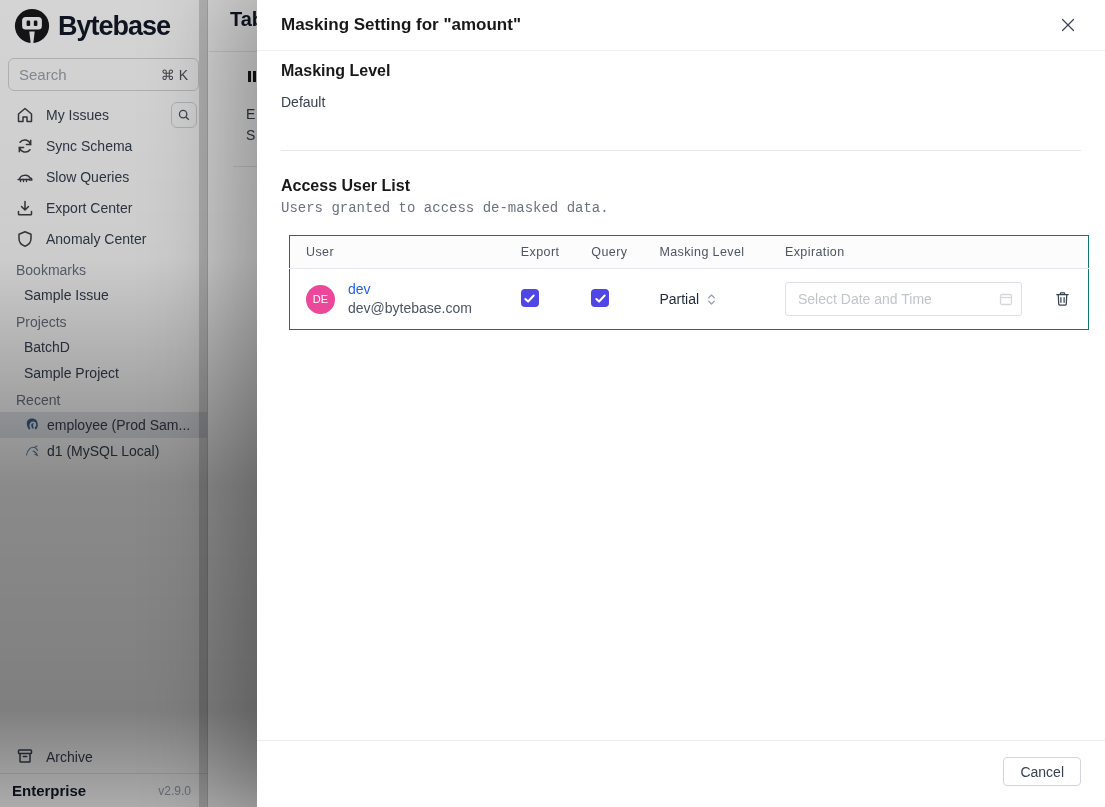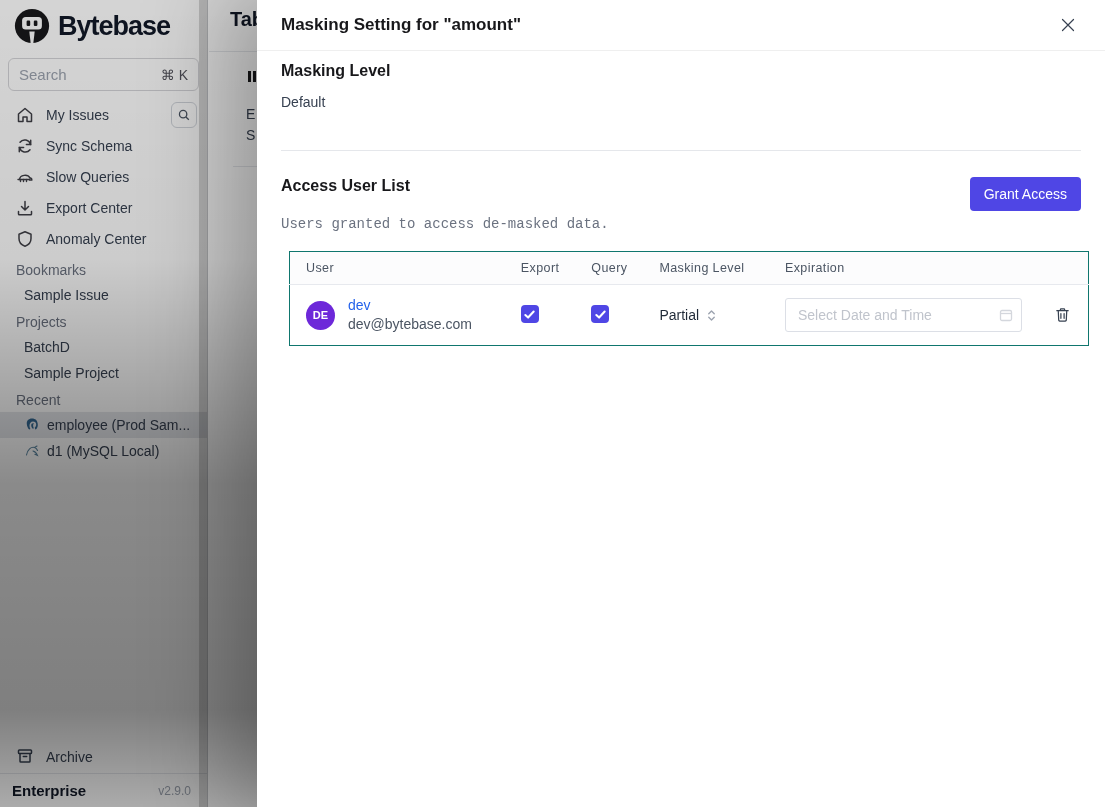--- a/index.html
+++ b/index.html
@@ -80,22 +80,22 @@
     font-size:14px; font-family:"Liberation Sans", sans-serif; cursor:pointer; }
   .access-desc { margin-top:5px; font-size:14px; color:#6b7280;font-family:Liberation Mono, monospace; }
 
   table.users { margin-top:19px; width:100%; border-collapse:collapse; border:1px solid #0f766e;margin-left:8px; }
   table.users th { text-align:left; font-size:12.5px; font-weight:500; color:#4b5563; letter-spacing:0.4px;
     background:#fcfcfd; border-bottom:1px solid #e7e9ee; padding:9px 16px; }
   table.users td { padding:11px 16px; vertical-align:middle; }
   .col-user{width:216px;} .col-export{width:64px;} .col-query{width:62px;}
   .col-mask{width:127px;} .col-exp{width:276px;} .col-del{width:50px;}
   .user-cell { display:flex; align-items:center; gap:13px; }
-  .avatar { width:29px; height:29px; border-radius:50%; background:#6d28d9; color:#fff; font-size:11px;
-    font-weight:700; display:flex; align-items:center; justify-content:center; flex:none; }
+  .avatar { width:29px; height:29px; border-radius:50%; background:#ec4899; color:#fff; font-size:11px;
+    font-weight:400; display:flex; align-items:center; justify-content:center; flex:none; }
   .user-name { font-size:14px; color:#2563eb; line-height:19px; cursor:pointer; }
   .user-email { font-size:14px; color:#4b5563; line-height:19px; }
   .checkbox { width:18px; height:18px; border-radius:4px; background:#4f46e5; display:inline-flex;
     align-items:center; justify-content:center; cursor:pointer; }
   .level-select { display:flex; align-items:center; gap:7px; cursor:pointer; }
   .level-select .lv { font-size:14px; color:#1f2937; }
   .date-input-wrap { position:relative; }
   .date-input { width:100%; height:34px; border:1px solid #dcdfe6; border-radius:3px; padding:0 30px 0 12px;
     font-size:14px; color:#374151; font-family:"Liberation Sans", sans-serif; outline:none; }
   .date-input::placeholder { color:#c0c4cc; }
@@ -264,21 +264,20 @@
   <div class="modal-body">
     <div class="h2 ml-heading">Masking Level</div>
 
 
     <div class="algo-name">Default</div>
 
     <div class="divider"></div>
 
     <div class="access-row">
       <span class="h2">Access User List</span>
-      <button class="grant-btn">Grant Access</button>
     </div>
     <div class="access-desc">Users granted to access de-masked data.</div>
 
     <table class="users">
       <colgroup>
         <col class="col-user">
           <col class="col-export">
           <col class="col-query">
         <col class="col-mask">
           <col class="col-exp">
@@ -343,13 +342,16 @@
                 <path d="M4.5 5 5 15 a1 1 0 0 0 1 .9 h6 a1 1 0 0 0 1-.9 L13.5 5"></path>
                 <path d="M7.3 8 v5 M10.7 8 v5"></path>
               </svg>
             </span>
           </td>
         </tr>
       </tbody>
     </table>
   </div>
 
+  <div class="modal-footer">
+    <button class="cancel-btn">Cancel</button>
+  </div>
 </div>
 
 </body></html>

